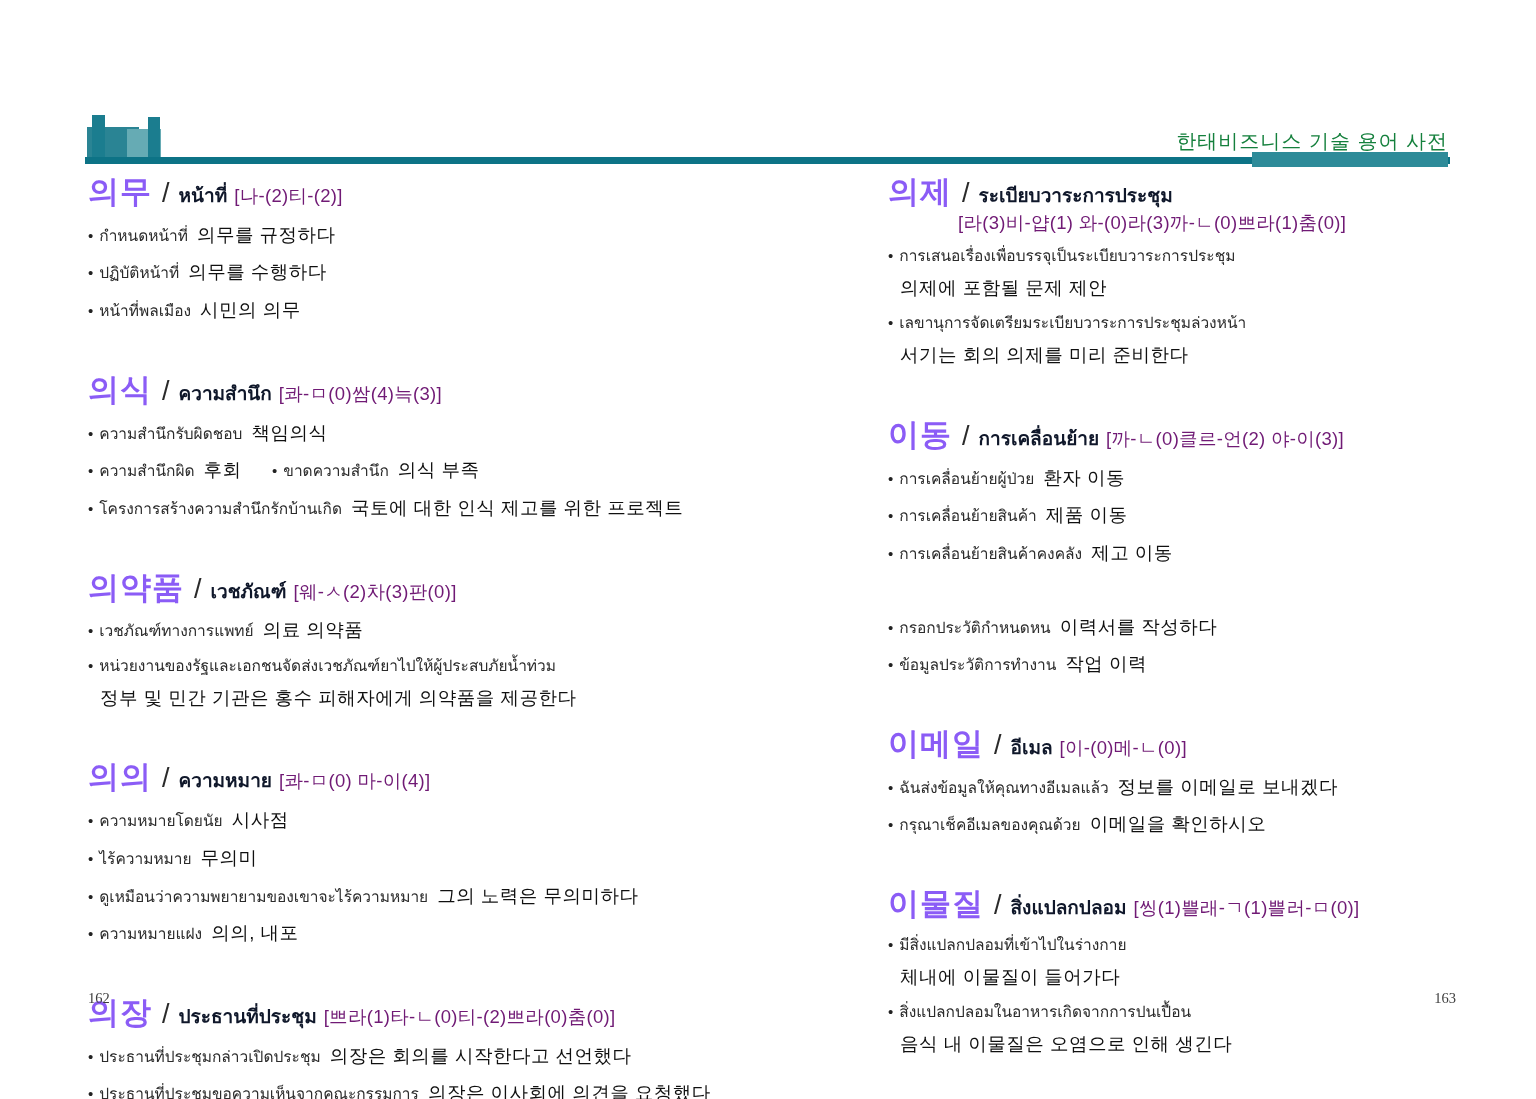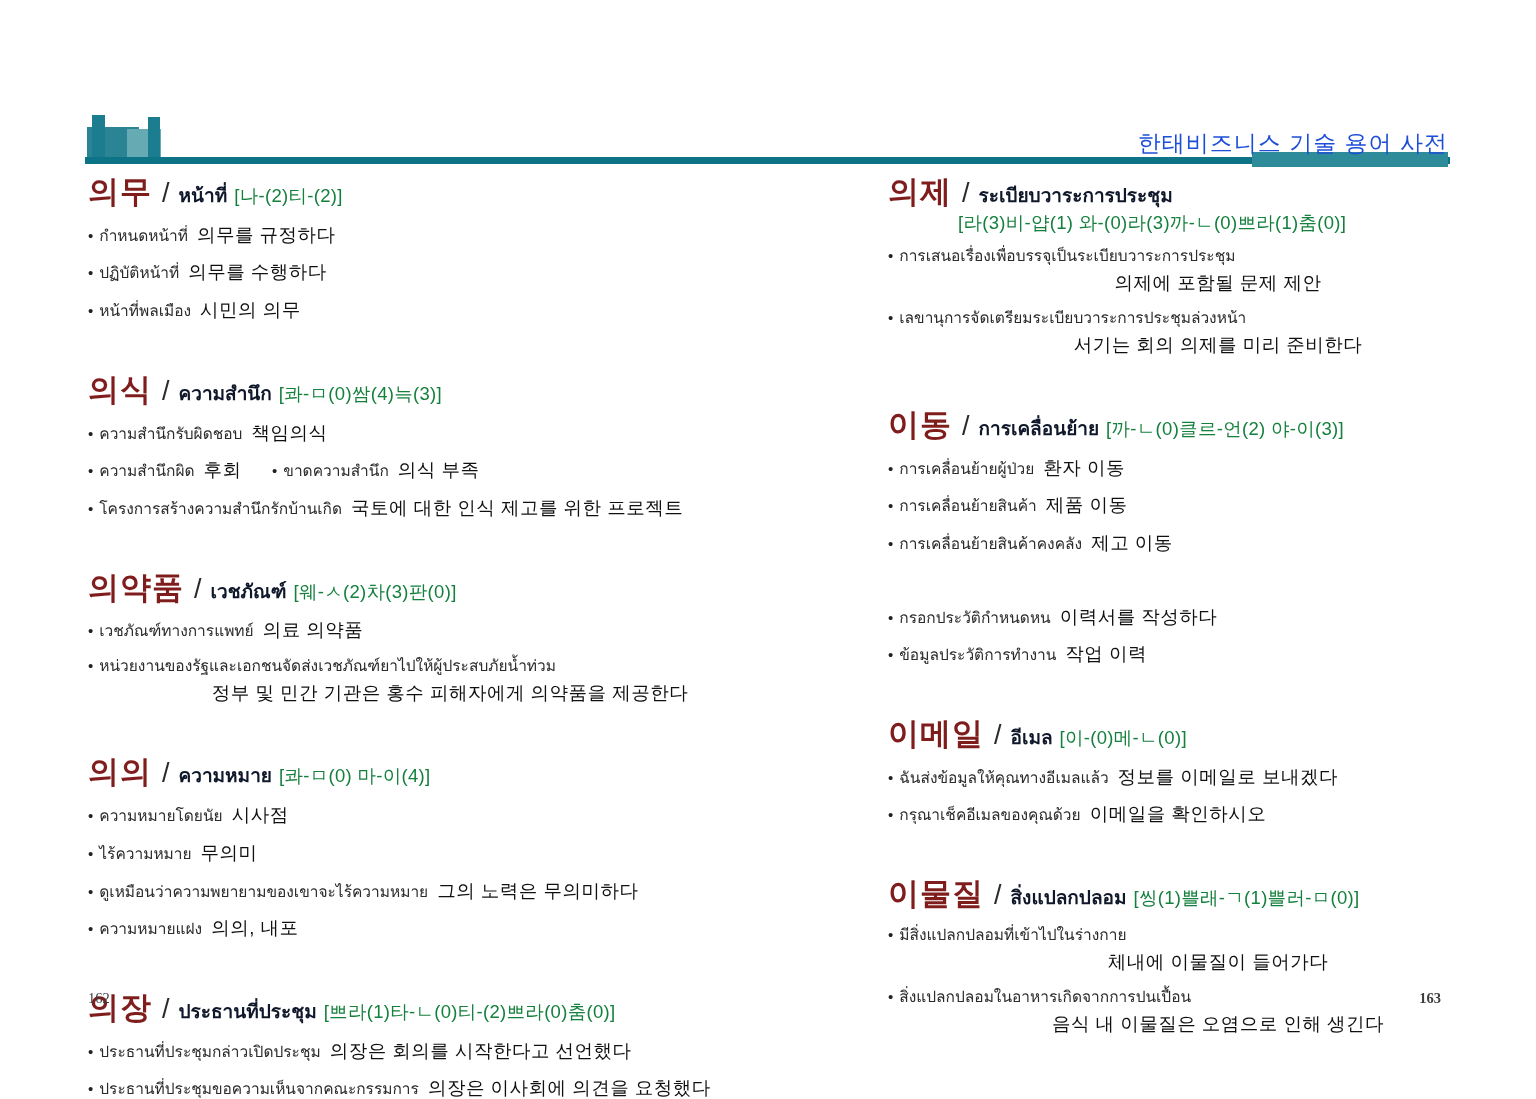--- a/index.html
+++ b/index.html
@@ -10,48 +10,48 @@
   
   .logo{position:absolute;left:85px;top:110px;width:90px;height:55px;}
   .logo div{position:absolute;}
   .logo .b1{left:7px;top:5px;width:13px;height:47px;background:#1b7d8f;}
   .logo .b2{left:2px;top:17px;width:52px;height:37px;background:#2a8494;}
   .logo .b3{left:42px;top:19px;width:34px;height:35px;background:#66abb4;}
   .logo .b4{left:63px;top:7px;width:12px;height:45px;background:#1b7d8f;}
   .rule{position:absolute;left:85px;top:157px;width:1365px;height:7px;background:#0d7386;}
   .rule-block{position:absolute;left:1252px;top:152px;width:196px;height:15px;background:#2e8b99;}
   .header-title{
-    position:absolute;right:88px;top:128px;font-size:23px;color:#1d4ed8;
+    position:absolute;right:88px;top:128px;font-size:20px;color:#15803d;
     letter-spacing:1px;
   }
   
   .content{position:absolute;left:88px;top:172px;display:flex;}
   .col{display:flex;flex-direction:column;}
   .col-left{width:712px;}
   .col-right{width:648px;margin-left:88px;}
   
   .entry{margin-bottom:36px;}
   .head{margin:0 0 10px 0;display:block;line-height:1.25;}
-  .hw{font-family:"DejaVu Serif", serif;font-weight:bold;font-size:31px;color:#7f1d1d;letter-spacing:1px;}
+  .hw{font-family:"DejaVu Serif", serif;font-weight:bold;font-size:31px;color:#8b5cf6;letter-spacing:1px;}
   .slash{font-size:27px;font-weight:300;color:#2a2a2a;margin:0 9px 0 10px;}
   .tterm{font-size:19px;font-weight:bold;color:#0f172a;}
-  .pron{font-size:18.5px;font-weight:normal;color:#15803d;margin-left:7px;letter-spacing:0.3px;}
+  .pron{font-size:18.5px;font-weight:normal;color:#701a75;margin-left:7px;letter-spacing:0.3px;}
   .pron.newline{display:block;margin-left:70px;}
   ul.examples{list-style:none;margin:0;padding:0;}
   ul.examples li{margin:0 0 9px 0;line-height:1.55;}
   ul.examples li .bullet{color:#222;font-size:15px;margin-right:6px;}
   .thai{font-size:15.5px;color:#2b2b2b;}
   .kor{font-size:18.5px;color:#101010;margin-left:9px;letter-spacing:0.5px;}
-  li.twoline .kor{display:block;margin-left:12px;text-align:center;}
+  li.twoline .kor{display:block;margin-left:12px;margin-top:5px;}
   li.double .pair2{margin-left:26px;}
   li.gap-after{margin-bottom:14px;}
   
   .pageno{position:absolute;bottom:92px;font-size:14.5px;color:#3d3d3d;font-family:"Liberation Serif", serif;}
   .pageno.left{left:88px;}
-  .pageno.right{right:95px;font-weight:bold;}
+  .pageno.right{right:80px;}
 </style>
 </head>
 <body>
 
 <div class="logo">
   <div class="b2"></div>
   <div class="b3"></div>
   <div class="b1"></div>
   <div class="b4"></div>
 </div>

